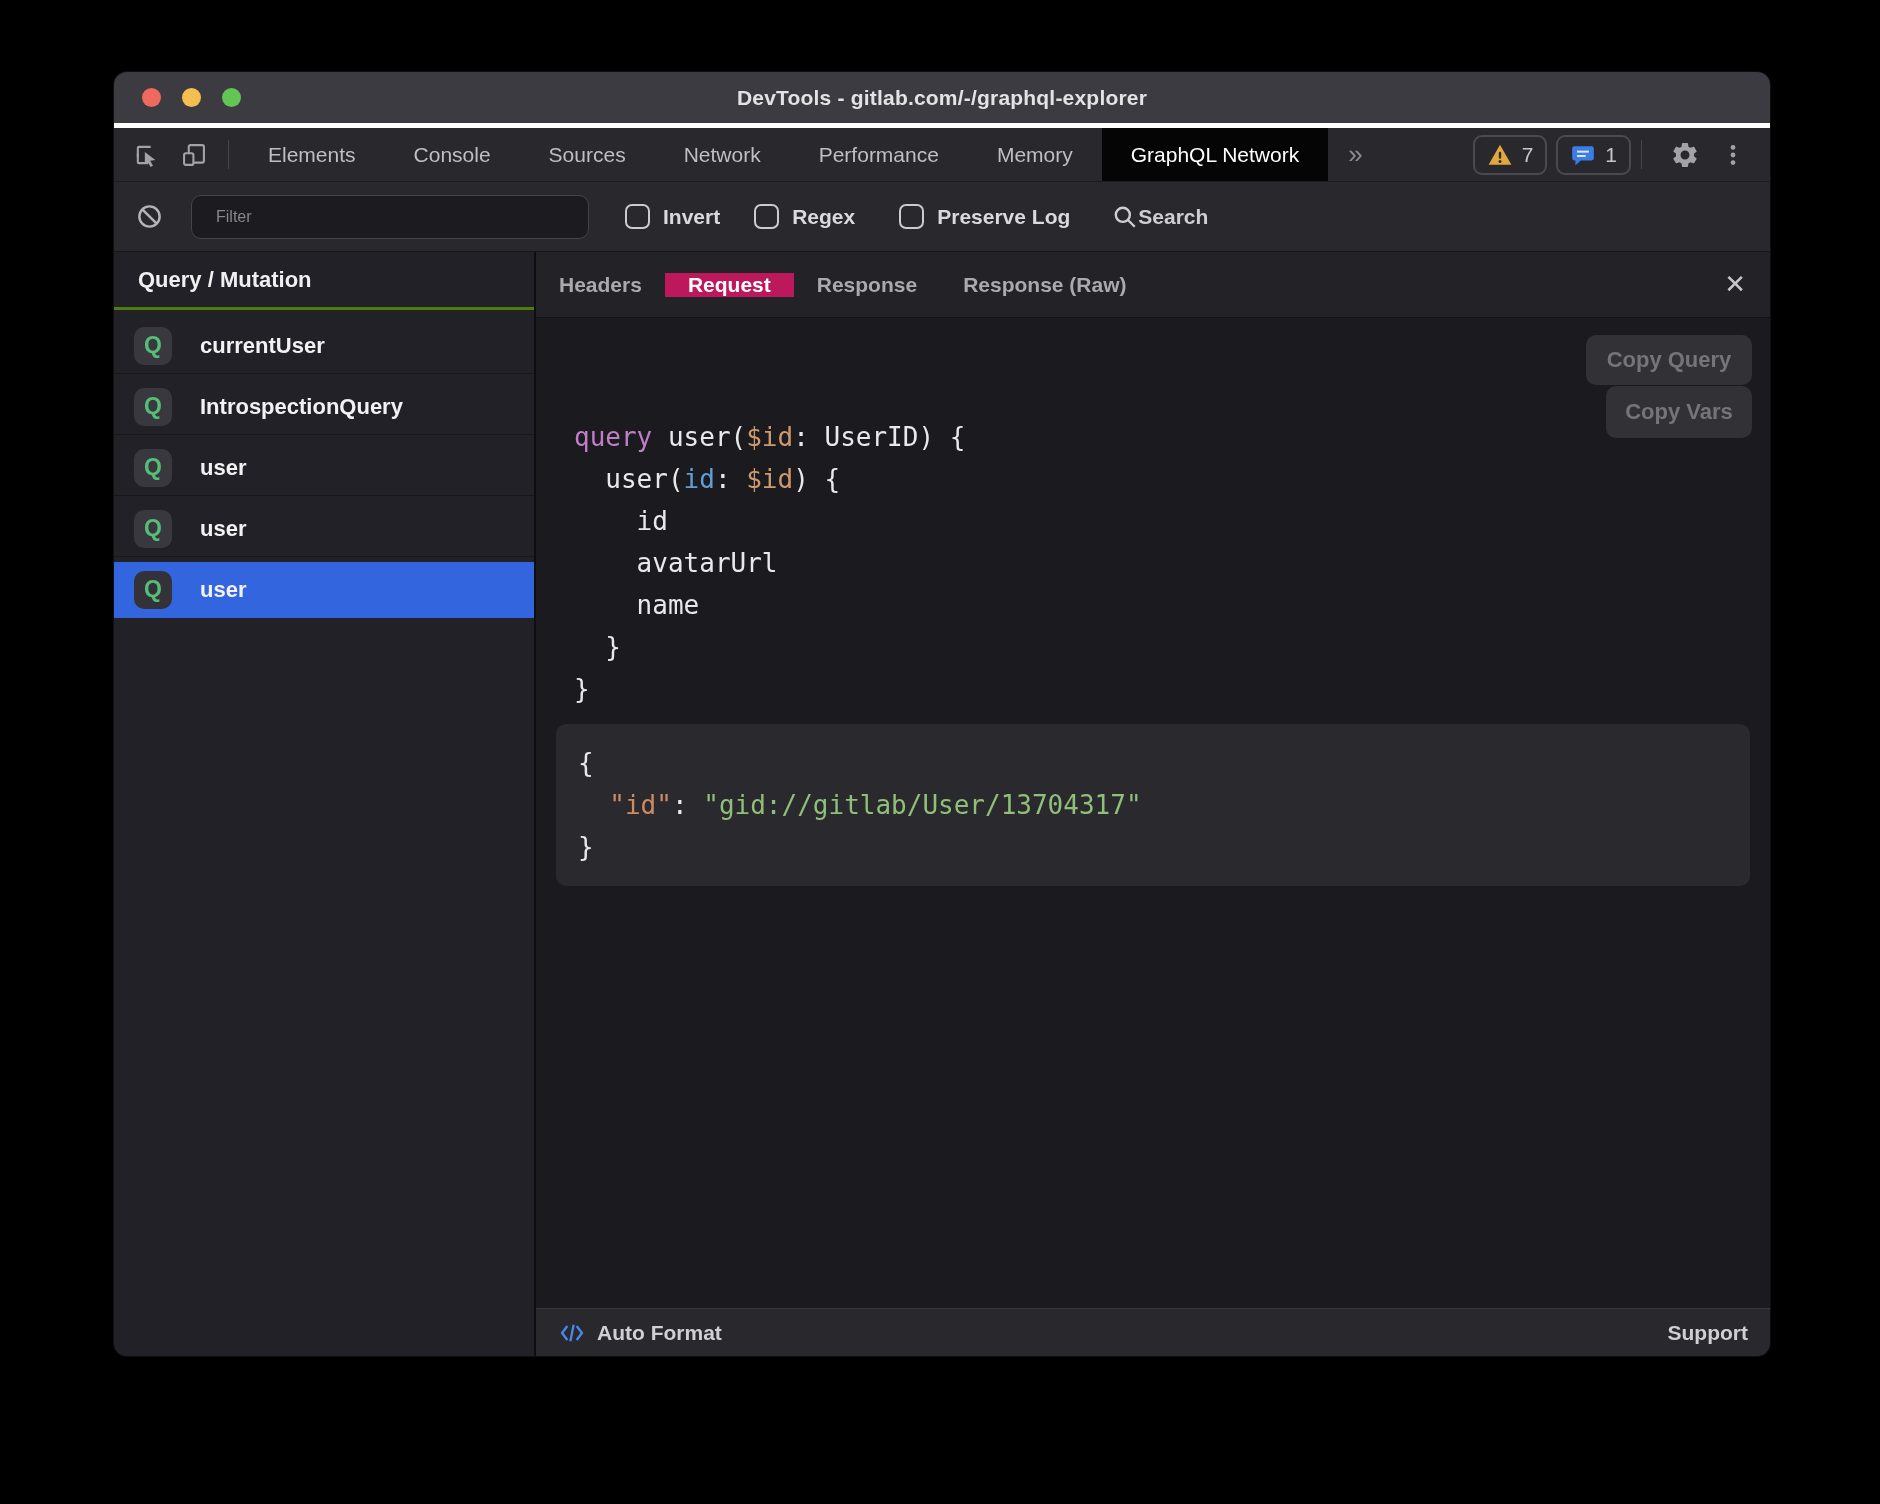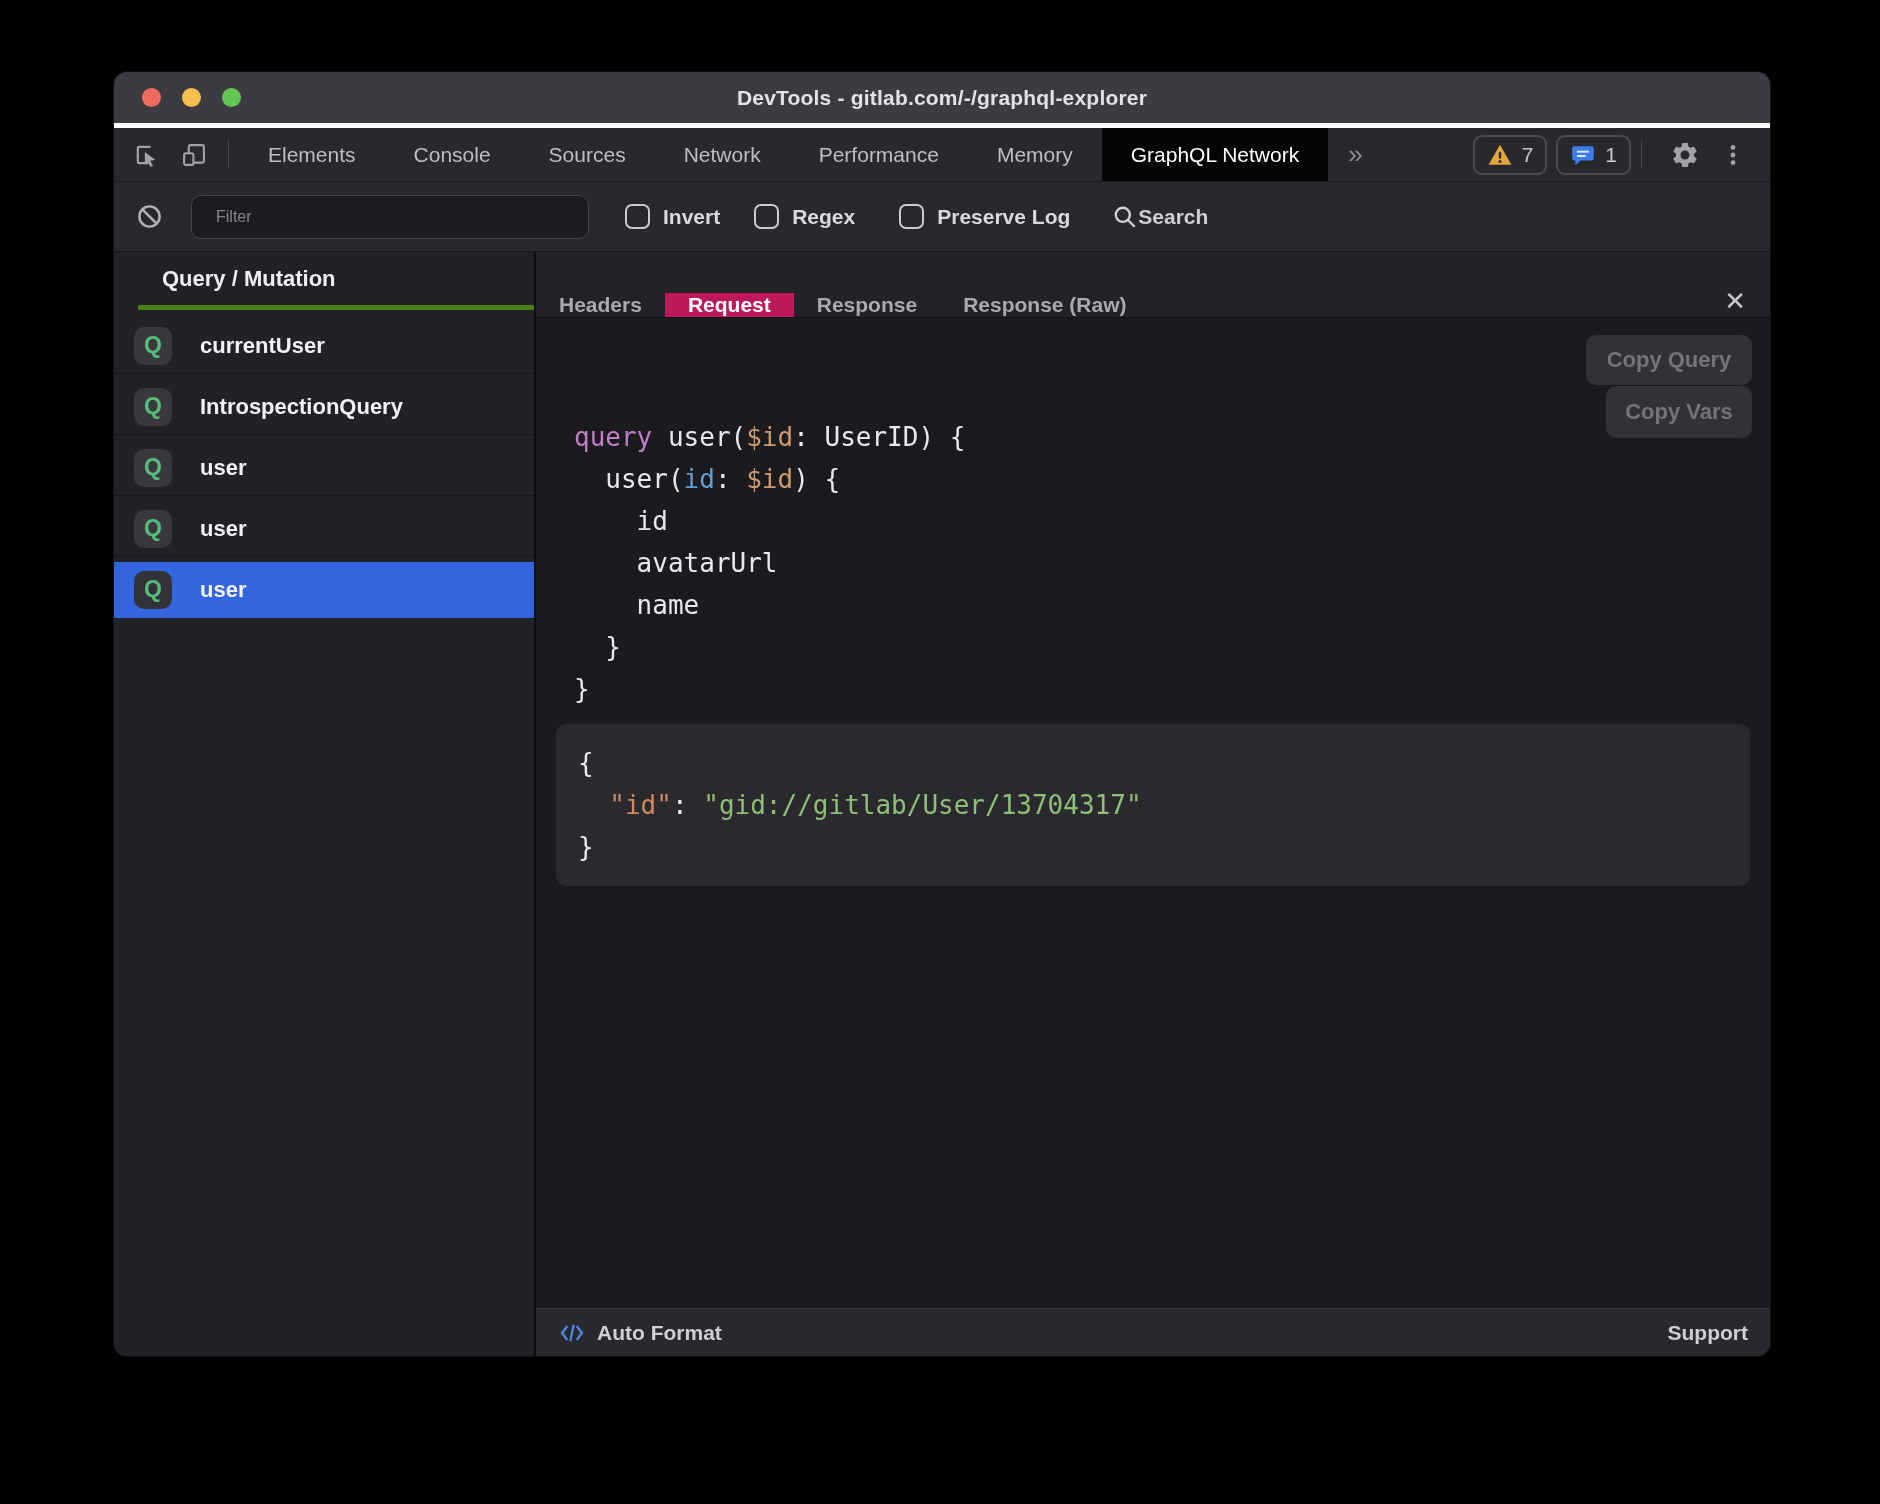--- a/index.html
+++ b/index.html
@@ -46,35 +46,35 @@
   .cb-label { color:#dadade; font-size:21px; font-weight:bold; }
   .search-group { display:flex; align-items:center; margin-left:42px; color:#cfcfd3; cursor:pointer; }
   .search-label { font-size:21px; font-weight:bold; }
 
   
   .body { flex:1; display:flex; min-height:0; }
 
   
   .sidebar { width:420px; flex:0 0 auto; background:#222127; display:flex; flex-direction:column; }
   .sidebar-header { height:58px; flex:0 0 auto; display:flex; align-items:center; padding-left:24px;
-    color:#f0f0f2; font-size:22px; font-weight:bold; border-bottom:5px solid #4d7c0f;margin-left:24px; }
+    color:#f0f0f2; font-size:22px; font-weight:bold; border-bottom:3px solid #4d7c0f; }
   .query-list { padding-top:8px; }
   .qrow { height:56px; margin-bottom:5px; background:#222127; border-bottom:1px solid #18171b;
     display:flex; align-items:center; padding-left:20px; cursor:pointer; }
   .qrow.selected { background:#3365de; border-bottom-color:#3365de; }
   .qbadge { width:38px; height:38px; border-radius:10px; background:#39383e; color:#55bd78;
     font-size:23px; font-weight:bold; display:flex; align-items:center; justify-content:center; flex:0 0 auto; }
   .qrow.selected .qbadge { background:#333238; }
   .qlabel { margin-left:28px; color:#f2f2f4; font-size:22px; font-weight:bold; }
 
   .divider { width:2px; background:#0e0e10; flex:0 0 auto; }
 
   
   .detail { flex:1; display:flex; flex-direction:column; min-width:0; }
-  .detail-tabs { height:66px; flex:0 0 auto; background:#232227; display:flex; align-items:flex-end; border-bottom:1px solid #141416; }
+  .detail-tabs { height:66px; flex:0 0 auto; background:#232227; display:flex; align-items:center; border-bottom:1px solid #141416; }
   .d-tab { display:flex; align-items:center; padding:0 23px; font-size:21px; font-weight:600; color:#a9a9ae; white-space:nowrap; cursor:pointer; }
   .d-tab.active { background:#be185d; color:#ffffff; }
   .detail-close { margin-left:auto; display:flex; align-items:center; padding:0 24px; color:#c7c7cb; font-size:26px; cursor:pointer; }
 
   .detail-content { flex:1; background:#1b1a1e; position:relative; padding:50px 20px 0 20px; overflow:hidden; }
   .code-block { margin-left:18px; font-family:"DejaVu Sans Mono", monospace; font-size:26px; line-height:42px;margin-top:48px; }
   .code-line { white-space:pre; }
   .vars-box { margin-top:14px; background:#2a292e; border-radius:10px; padding:18px 22px;
     font-family:"DejaVu Sans Mono", monospace; font-size:26px; line-height:42px; }
   .copy-btns { position:absolute; top:17px; right:18px; display:flex; flex-direction:column; align-items:flex-end; gap:1px; }

